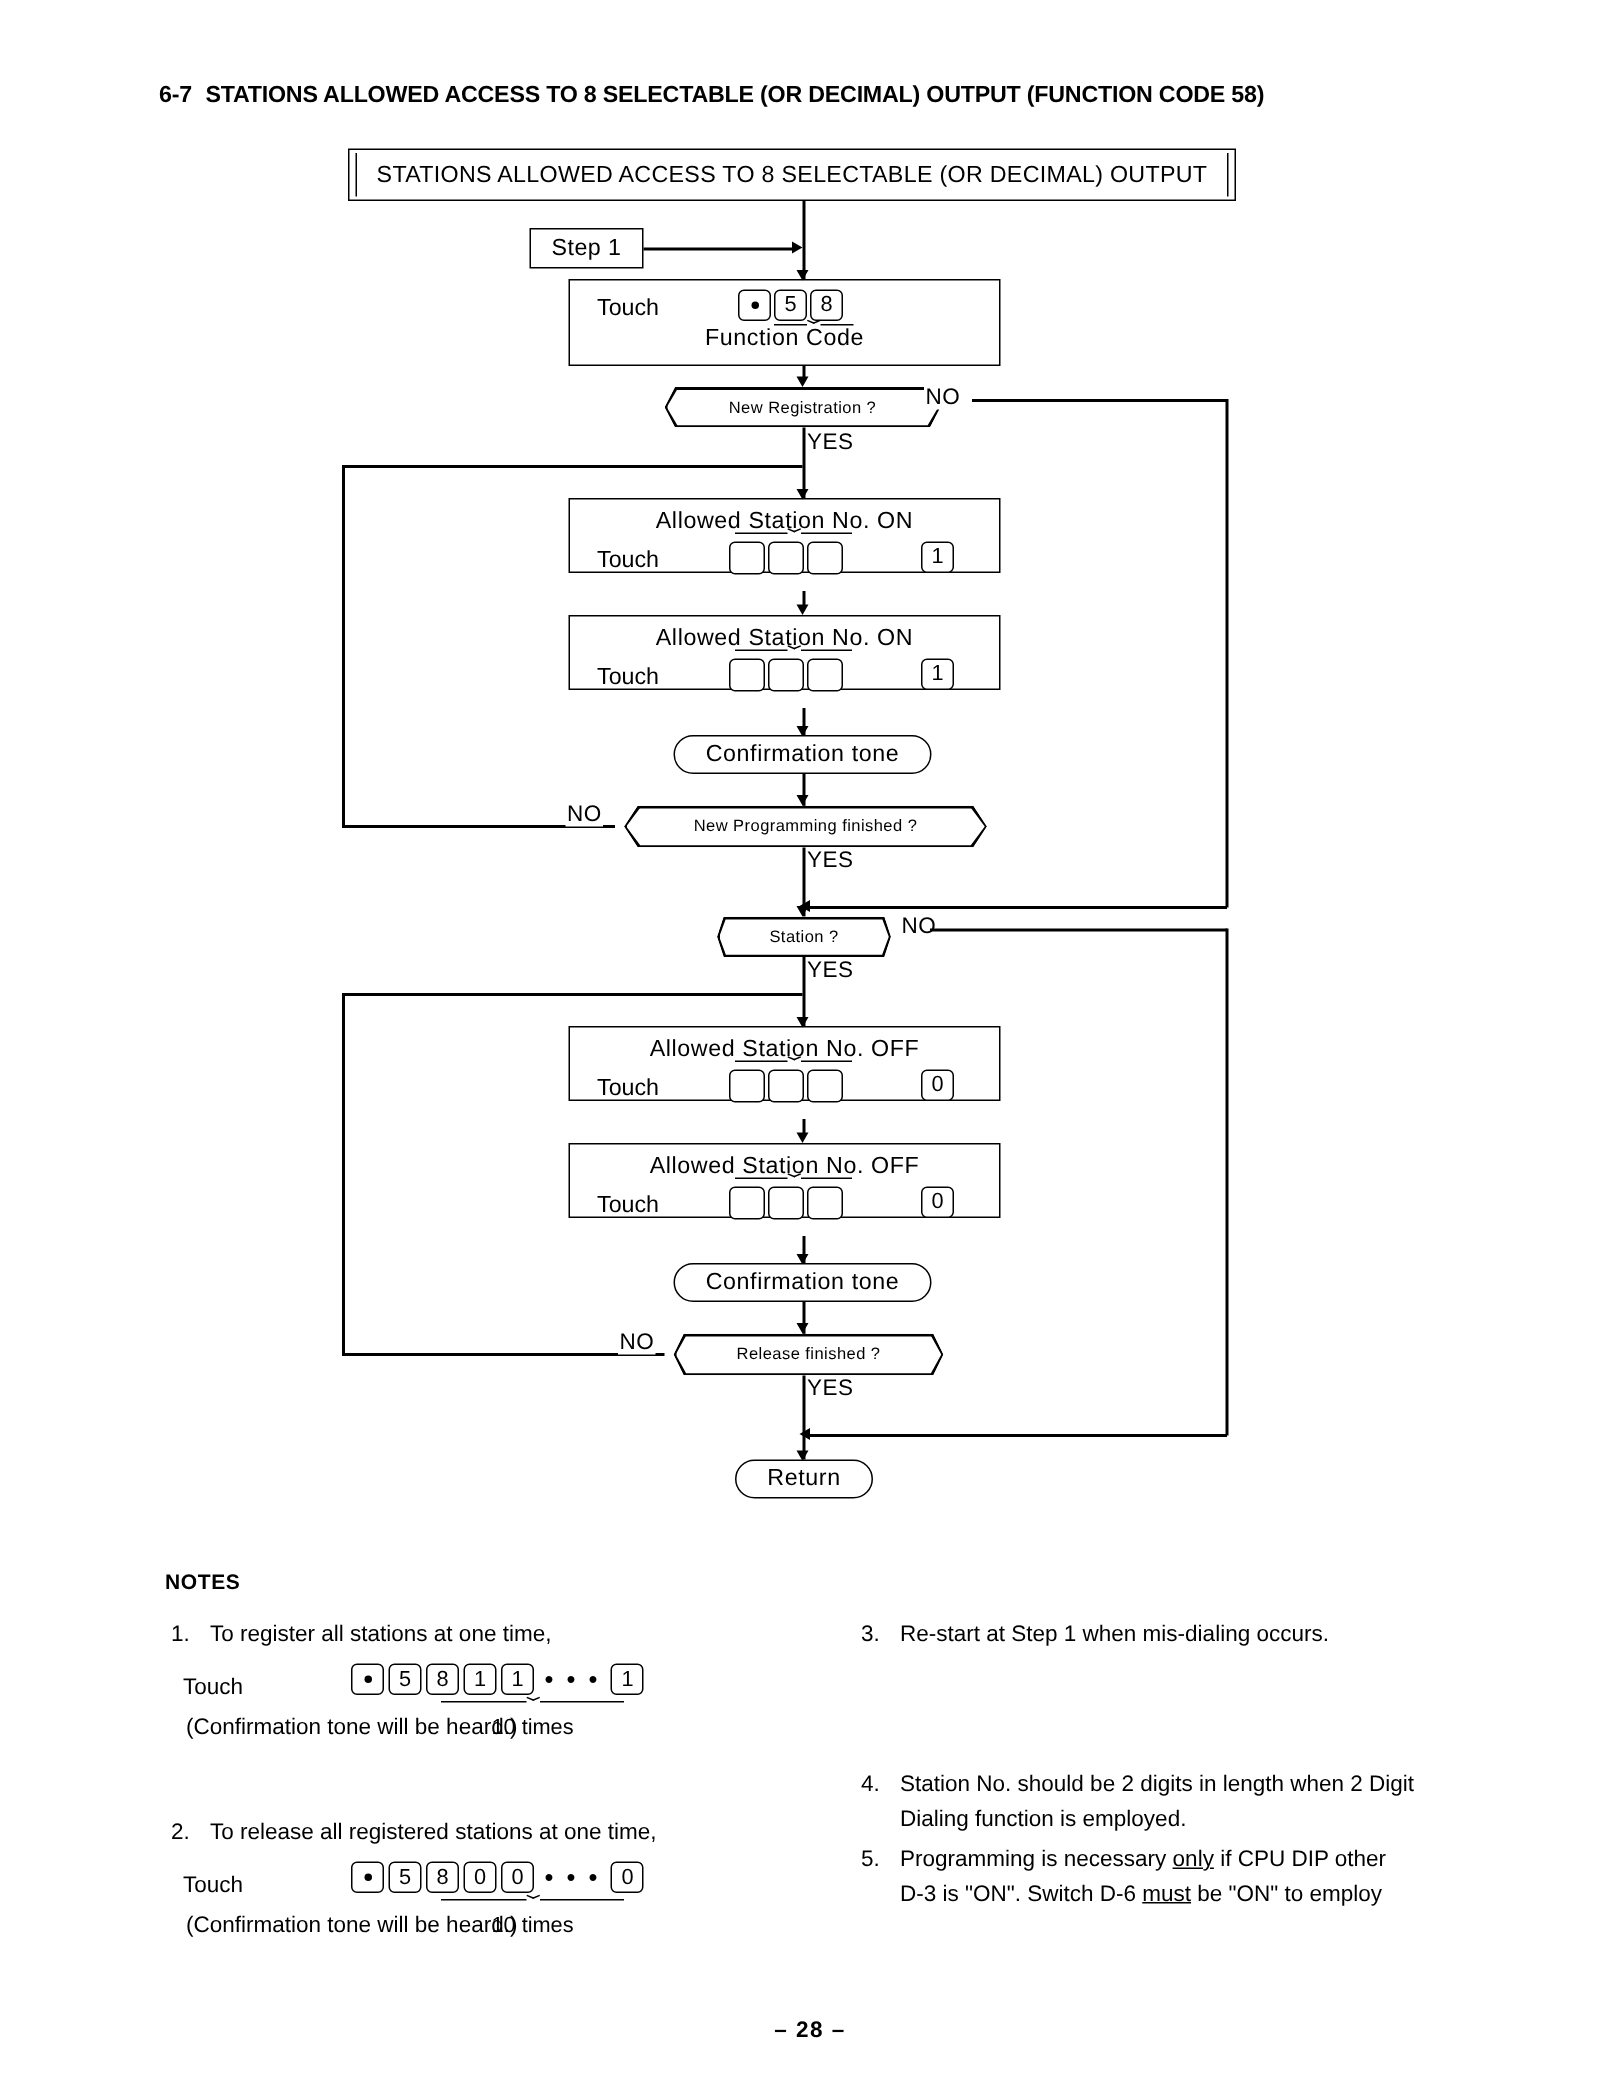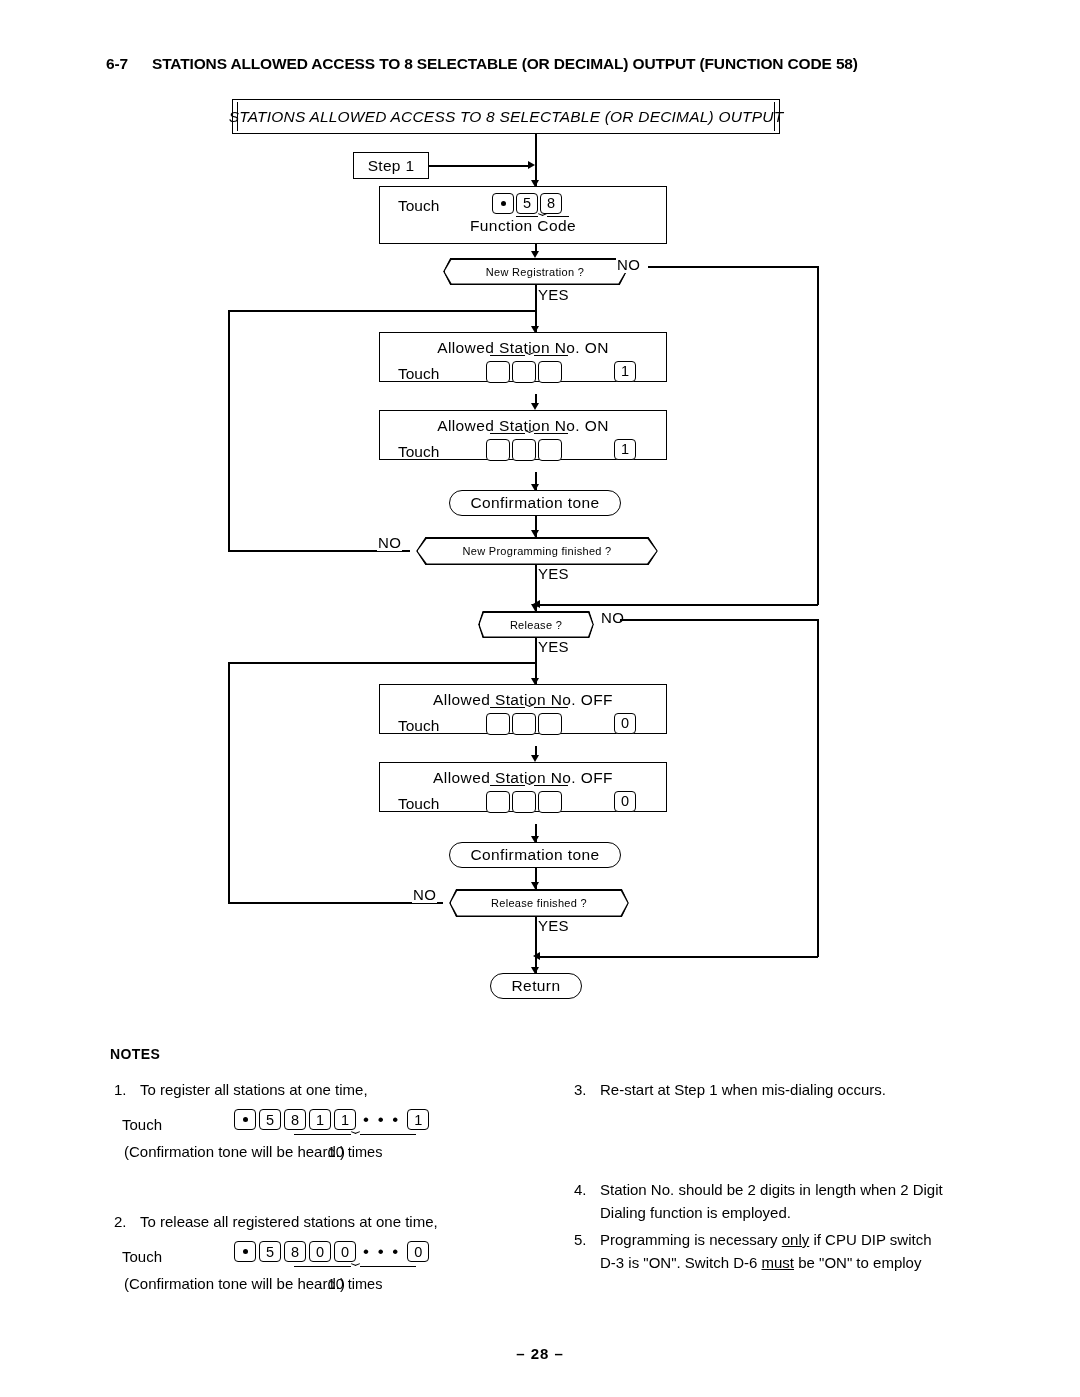--- a/index.html
+++ b/index.html
@@ -20,21 +20,21 @@
   .section-heading {
     position: absolute;
     left: 106px;
     top: 55px;
     width: 900px;
     font-size: 15.5px;
     font-weight: bold;
     letter-spacing: -0.15px;
     white-space: nowrap;
   }
-  .section-heading .num { margin-right: 24px; }
+  .section-heading .num { margin-right: 9px; }
 
   
   #flow {
     position: absolute;
     left: 0;
     top: 0;
     width: 1080px;
     height: 1030px;
   }
 
@@ -45,25 +45,24 @@
     align-items: center;
     justify-content: center;
     font-size: 15.5px;
     white-space: nowrap;
   }
 
   
   .title-bar {
     left: 232px;
     top: 99px;
-    width: 548px;
+    width: 592px;
     height: 35px;
     border: 1.6px solid #000;
     letter-spacing: 0.2px;
-    font-style: italic;
   }
   .title-bar::before,
   .title-bar::after {
     content: "";
     position: absolute;
     top: 2px;
     bottom: 2px;
     width: 0;
     border-left: 1.4px solid #000;
   }
@@ -503,21 +502,21 @@
   </div>
   <div class="edge-label" style="left:377px; top:534px;">NO</div>
   <div class="edge-label" style="left:537px; top:565px;">YES</div>
 
   <div class="ln-v" style="left:535px; top:565px; height:46px;"></div>
   <div class="arrow-d" style="left:530.5px; top:604px;"></div>
 
   <div class="dec dec-release">
     <span class="hexborder"></span>
       <span class="hexfill"></span>
-    <span class="inner">Release  ?</span>
+    <span class="inner">Station  ?</span>
   </div>
   <div class="edge-label" style="left:600px; top:609px;">NO</div>
   <div class="edge-label" style="left:537px; top:638px;">YES</div>
 
   <div class="ln-h" style="left:620px; top:619px; width:198px;"></div>
   <div class="ln-v" style="left:817px; top:619px; height:338px;"></div>
   <div class="ln-h" style="left:537px; top:956px; width:281px;"></div>
   <div class="arrow-l" style="left:533px; top:952px;"></div>
 
   <div class="ln-v" style="left:535px; top:638px; height:46px;"></div>
@@ -653,18 +652,18 @@
   <span class="idx">4.</span>
   <div class="body">
     <span class="indent">Station  No.  should  be  2  digits  in  length  when  2 Digit</span>
     <span class="indent">Dialing function is employed.</span>
   </div>
 </div>
 
 <div class="note note5">
   <span class="idx">5.</span>
   <div class="body">
-    <span class="indent"><span>Programming  is  necessary  </span><span class="u">only</span><span>  if CPU  DIP  switch</span></span>
+    <span class="indent"><span>Programming  is  necessary  </span><span class="u">only</span><span>  if CPU  DIP  other</span></span>
     <span class="indent"><span>D-3 is "ON".  Switch D-6  </span><span class="u">must</span><span>  be "ON" to employ</span></span>
   </div>
 </div>
 
 <div class="page-num">–  28  –</div>
 
 </body></html>

